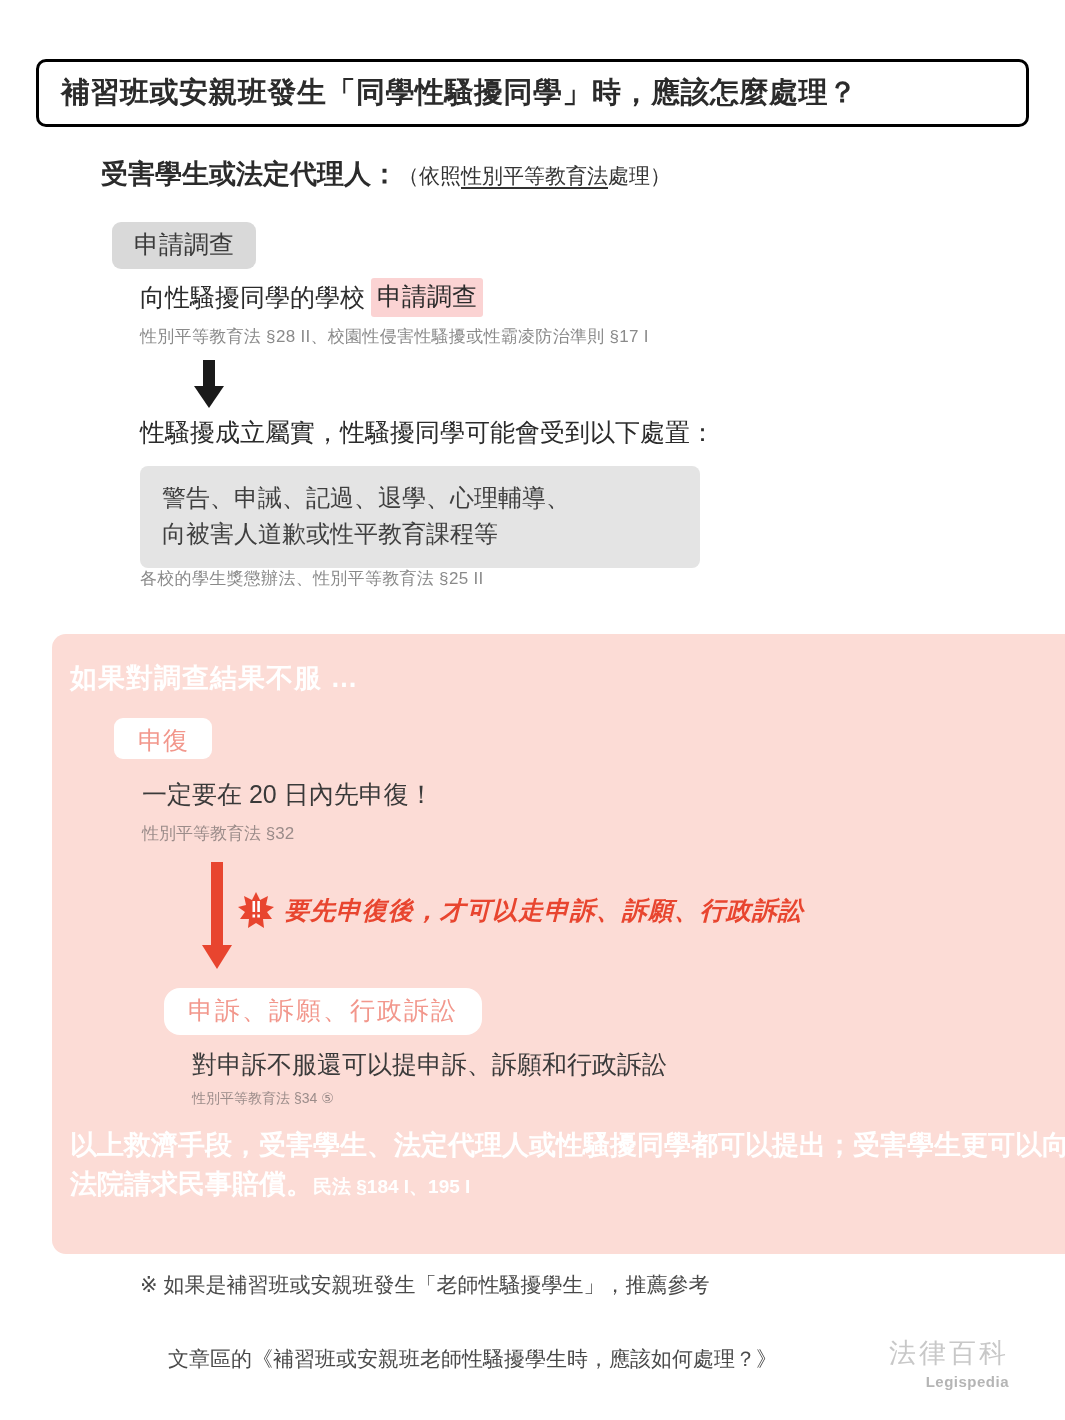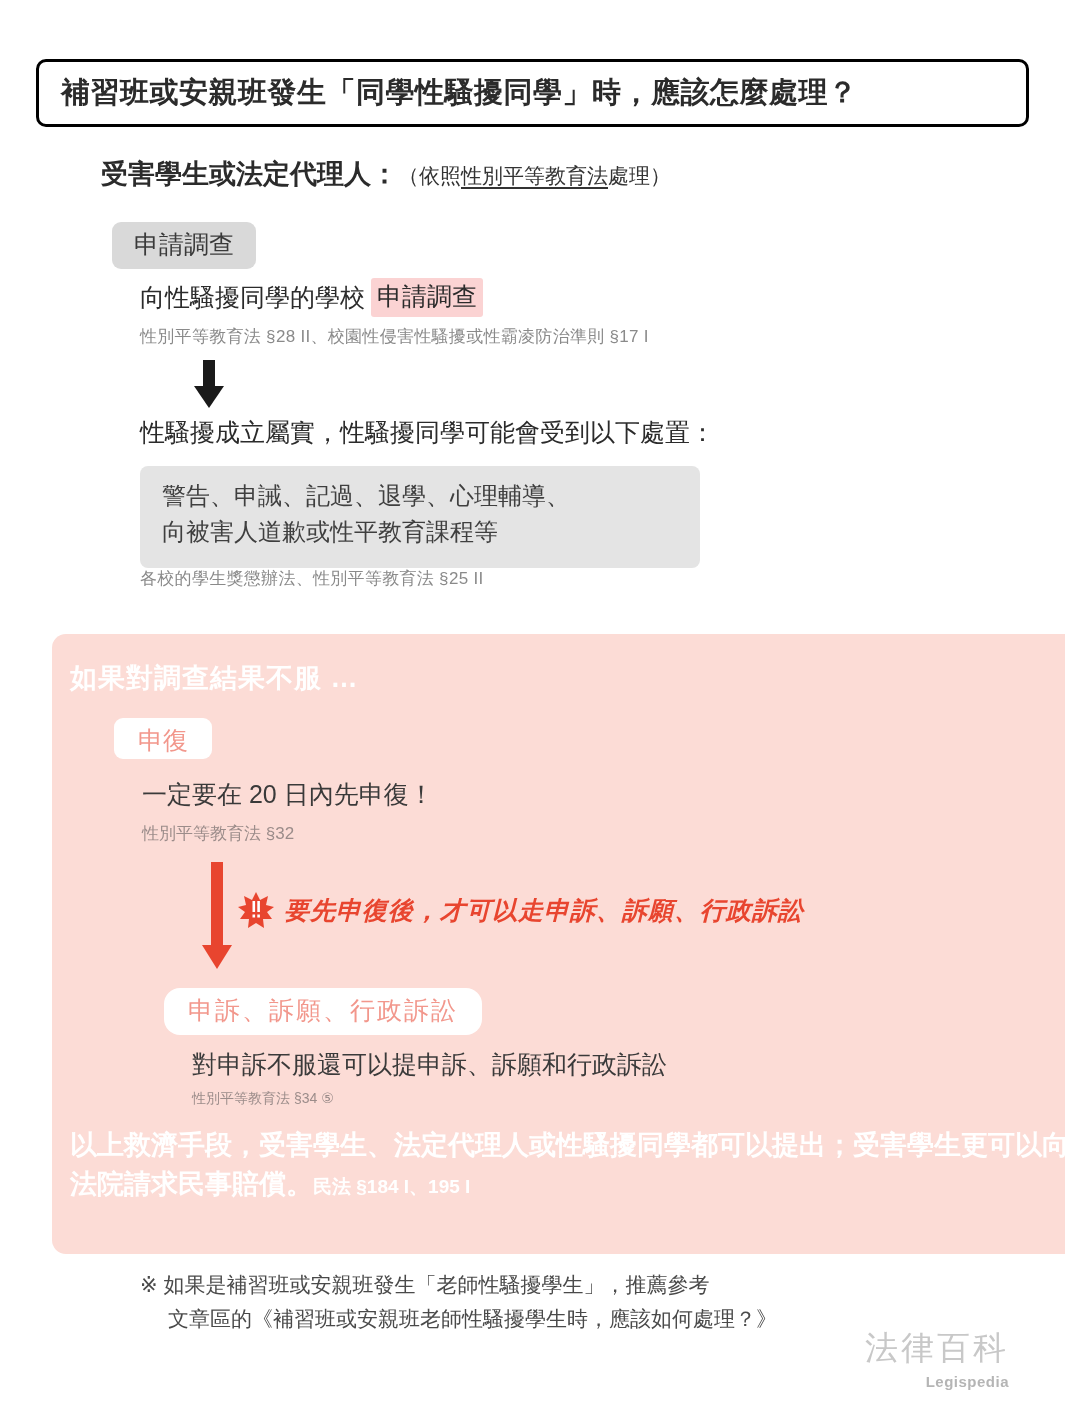--- a/index.html
+++ b/index.html
@@ -143,21 +143,20 @@
     width: 560px;
     background: #e4e4e4;
     border-radius: 8px;
     padding: 14px 20px 16px 22px;
     box-sizing: border-box;
   }
   .grey-block div {
     font-size: 24px;
     color: #3f3f3f;
     line-height: 1.5;
-    font-family: Liberation Mono, monospace;
   }
 
   
   .pink-panel {
     position: absolute;
     left: 52px;
     top: 634px;
     width: 1062px;
     height: 620px;
     background: #fcdcd6;
@@ -294,31 +293,31 @@
   
   .footnote {
     position: absolute;
     left: 140px;
     top: 1268px;
     width: 840px;
     font-size: 21px;
     color: #4a4a4a;
     line-height: 1.6;
   }
-  .footnote .indent { padding-left: 28px; display: block; }
+  .footnote .indent { padding-left: 28px; display: block; margin-top: 40px; }
 
   
   .logo {
     position: absolute;
     right: 56px;
     bottom: 30px;
     text-align: right;
   }
   .logo .zh {
-    font-size: 33px;
+    font-size: 27px;
     color: #c8c8c8;
     letter-spacing: 3px;
   }
   .logo .en {
     font-size: 15px;
     color: #b5b5b5;
     font-weight: bold;
     letter-spacing: 0.5px;
     margin-top: 2px;
   }

